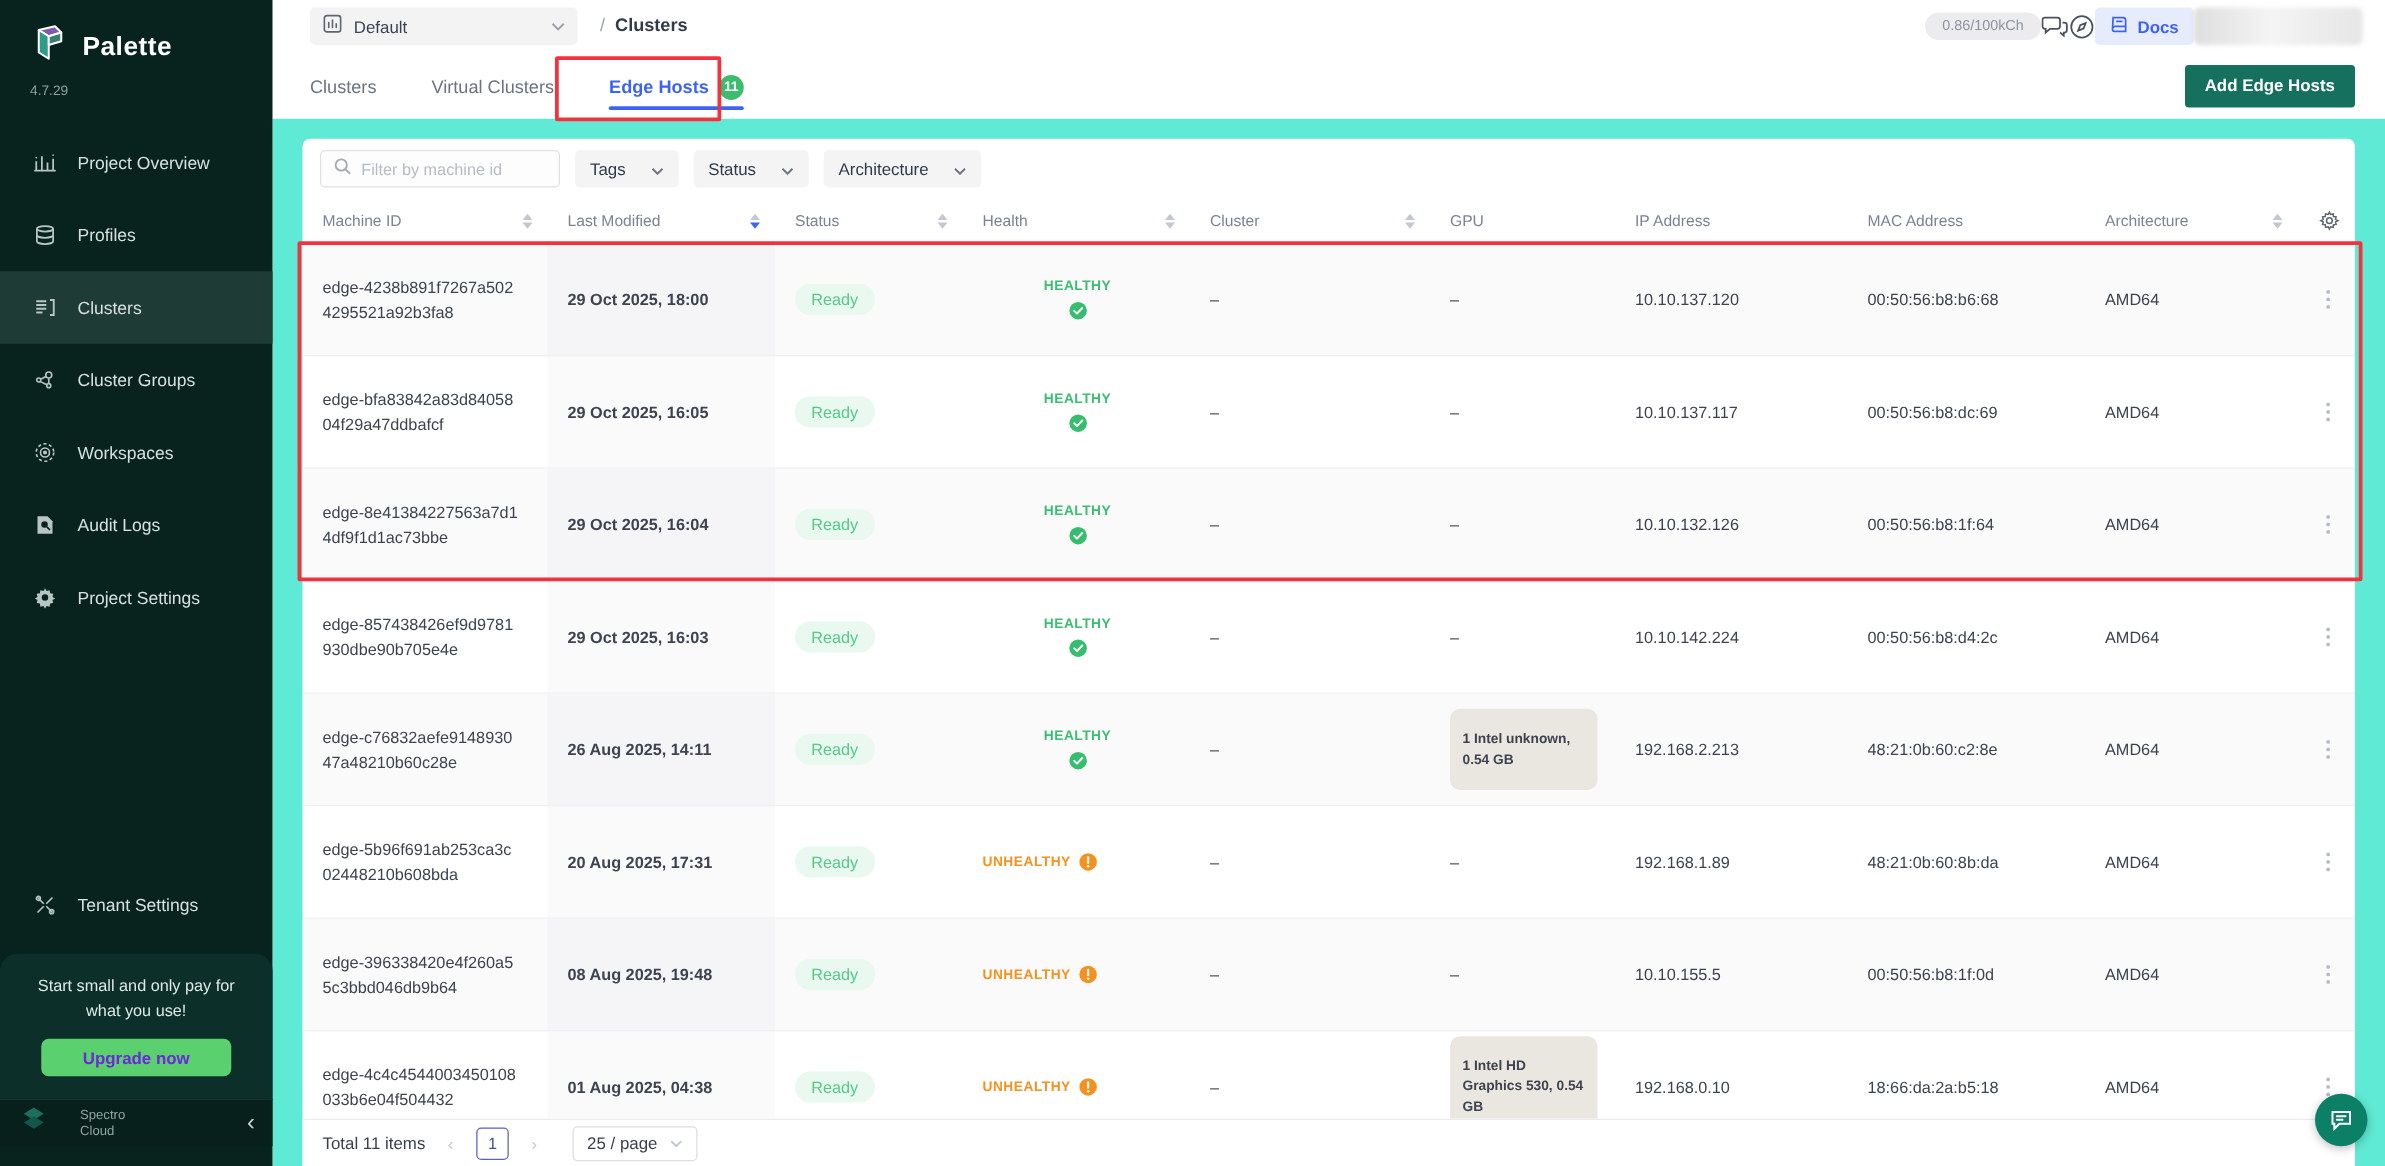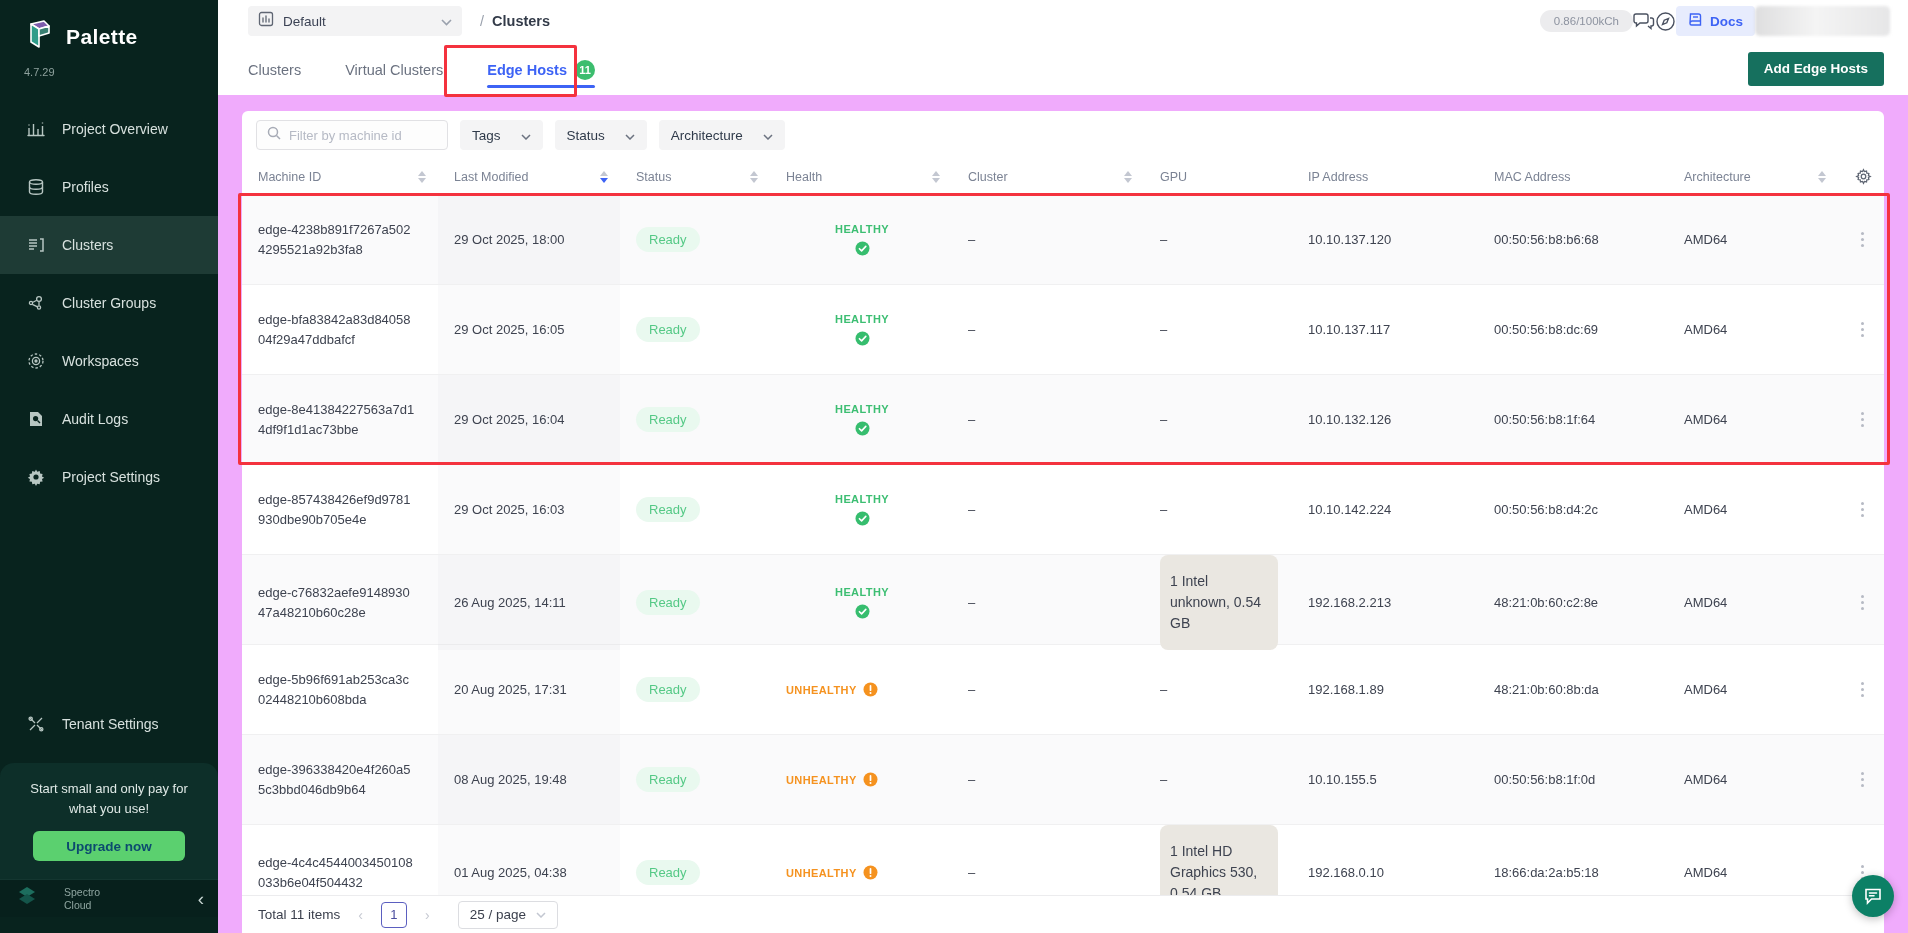--- a/index.html
+++ b/index.html
@@ -11,21 +11,21 @@
   .logo-row { display:flex; align-items:center; gap:10px; padding:18px 0 0 22px; }
   .brand-name { color:#fff; font-size:21px; font-weight:600; letter-spacing:.4px; }
   .version { color:#8fa29e; font-size:11px; padding:10px 0 0 24px; }
   nav { margin-top:22px; }
   .nav-item { display:flex; align-items:center; gap:16px; height:58px; padding-left:26px; color:#d7e1de; font-size:14px; cursor:pointer; }
   .nav-item.active { background:#1e3b35; }
   .nav-item .ico { width:20px; height:20px; display:flex; align-items:center; justify-content:center; color:#b7c6c2; }
   .side-bottom { position:absolute; bottom:16px; left:0; width:100%; }
   .upgrade { background:#0d2f29; border-radius:14px 14px 0 0; padding:16px 16px 18px; text-align:center; margin-top:10px; }
   .upgrade-text { color:#dfe9e6; font-size:13px; line-height:1.5; }
-  .upgrade-btn { margin-top:13px; width:152px; height:30px; background:#5bd06f; border:none; border-radius:6px; color:#0c4a6e; font-size:13.5px; font-weight:700; font-family:inherit; cursor:pointer; }
+  .upgrade-btn { margin-top:13px; width:152px; height:30px; background:#5bd06f; border:none; border-radius:6px; color:#6d28d9; font-size:13.5px; font-weight:700; font-family:inherit; cursor:pointer; }
   .side-footer { height:38px; background:#07201c; border-top:1px solid #143630; display:flex; align-items:center; padding:0 14px; gap:24px; }
   .sc-name { color:#8fa5a0; font-size:10.5px; line-height:1.15; width:50px; }
   .collapse { margin-left:auto; color:#c8d6d3; font-size:19px; cursor:pointer; line-height:1; }
 
   
   .main { position:absolute; left:218px; top:0; width:1690px; height:933px; }
   .topbar { height:42px; background:#fff; display:flex; align-items:center; padding:0 18px 0 30px; }
   .proj-select { width:214px; height:30px; background:#f3f3f4; border-radius:4px; display:flex; align-items:center; gap:9px; padding:0 10px; cursor:pointer; }
   .proj-select .lbl { font-size:13.5px; color:#3b4254; flex:1; }
   .breadcrumb { display:flex; align-items:center; gap:8px; margin-left:18px; font-size:14.5px; }
@@ -38,21 +38,21 @@
   .redacted { width:135px; height:30px; border-radius:5px; background:linear-gradient(90deg,#dededf 0%,#f4f4f4 45%,#e6e6e7 100%); filter:blur(1.5px); }
 
   .tabsbar { height:53px; background:#fff; display:flex; align-items:center; padding:0 24px 0 30px; }
   .tabs { display:flex; gap:44px; height:100%; }
   .tab { display:flex; align-items:center; gap:8px; font-size:14.5px; color:#6b7280; cursor:pointer; position:relative; padding-top:2px; }
   .tab.active { color:#3d63f5; font-weight:700; }
   .tab.active::after { content:""; position:absolute; left:0; right:0; bottom:7px; height:3px; background:#3d63f5; border-radius:2px; }
   .tab-badge { width:20px; height:20px; border-radius:50%; background:#3cbd6e; color:#fff; font-size:11px; font-weight:700; display:flex; align-items:center; justify-content:center; }
   .add-btn { margin-left:auto; height:34px; background:#16705e; border:none; border-radius:3px; color:#fff; font-size:13.5px; font-weight:600; font-family:inherit; padding:0 16px; cursor:pointer; }
 
-  .content { position:absolute; left:0; top:95px; width:1690px; height:838px; background:#f0abfc; padding:16px 24px 0; }
+  .content { position:absolute; left:0; top:95px; width:1690px; height:838px; background:#5eead4; padding:16px 24px 0; }
   .card { background:#fff; border-radius:6px 6px 0 0; height:100%; display:flex; flex-direction:column; overflow:hidden; }
 
   .filter-bar { height:48px; display:flex; align-items:center; gap:12px; padding:0 14px; flex:none; }
   .search-box { width:192px; height:30px; border:1px solid #e1e1e4; border-radius:4px; background:#fdfdfd; display:flex; align-items:center; gap:8px; padding:0 10px; }
   .search-box input { border:none; outline:none; background:transparent; font-size:13px; color:#3e4350; width:100%; font-family:inherit; }
   .search-box input::placeholder { color:#b6bac5; }
   .filter-btn { height:30px; background:#f4f4f5; border:none; border-radius:4px; display:flex; align-items:center; gap:20px; padding:0 12px; font-size:13.5px; color:#2f3a4a; font-family:inherit; cursor:pointer; }
 
   .table-wrap { height:736px; overflow:hidden; flex:none; }
   .t-head, .t-row { display:grid; grid-template-columns:196px 182px 150px 182px 192px 148px 186px 190px 170px 46px; }
@@ -62,26 +62,26 @@
   .sorter { display:flex; flex-direction:column; gap:2px; cursor:pointer; }
   .caret-up { width:0; height:0; border-left:4px solid transparent; border-right:4px solid transparent; border-bottom:5px solid #c3c7d1; }
   .caret-down { width:0; height:0; border-left:4px solid transparent; border-right:4px solid transparent; border-top:5px solid #c3c7d1; }
   .caret-down.active { border-top-color:#3d63f5; }
   .h-gear { margin:0 auto; color:#5f6673; cursor:pointer; display:flex; }
 
   .t-row { height:90px; align-items:center; border-bottom:1px solid #f0f0f1; font-size:13px; color:#3e4350; cursor:pointer; }
   .t-row.alt { background:#fafafb; }
   .t-cell { padding:0 14px 0 16px; }
   .cell-machine { word-break:break-all; line-height:1.5; padding-right:22px; }
-  .col-tint { background:rgba(40,45,70,0.025); height:100%; display:flex; align-items:center; }
+  .col-tint { background:rgba(40,45,70,0.025); height:100%; display:flex; align-items:center;font-weight:bold; }
   .status-pill { display:inline-block; background:#e9f9ef; color:#55c986; border-radius:14px; padding:5px 13px; font-size:13px; }
   .health { display:flex; align-items:center; gap:6px; font-size:11px; font-weight:700; letter-spacing:.4px; }
   .health.ok { color:#3cbe72;flex-direction:column; }
   .health.bad { color:#f5921f; }
-  .gpu-pill { display:inline-block; background:#eae7e1; color:#3e4350; border-radius:8px; padding:16px 10px; font-size:14px; line-height:1.5; max-width:132px; }
+  .gpu-pill { display:inline-block; background:#eae7e1; color:#3e4350; border-radius:8px; padding:16px 10px; font-size:11px; line-height:1.5; max-width:132px;font-weight:bold; }
   .kebab { display:flex; flex-direction:column; gap:3px; align-items:center; margin:0 auto; cursor:pointer; padding:4px; }
   .kebab i { width:3px; height:3px; border-radius:50%; background:#b6bac4; }
 
   .foot-bar { height:38px; border-top:1px solid #ececee; display:flex; align-items:center; gap:14px; padding:0 16px; flex:none; background:#fff; font-size:13.5px; color:#3a3f4c; }
   .pg-arrow { color:#c6c9d2; font-size:14px; cursor:pointer; padding:0 4px; }
   .pg-num { width:26px; height:26px; border:1px solid #5b5fc0; border-radius:4px; color:#4a4d9e; font-size:13px; display:flex; align-items:center; justify-content:center; cursor:pointer; }
   .pg-size { height:28px; border:1px solid #dcdde1; border-radius:4px; display:flex; align-items:center; gap:10px; padding:0 11px; margin-left:10px; cursor:pointer; }
 
   
   .anno { position:absolute; border:3px solid #f4323e; border-radius:2px; pointer-events:none; z-index:50; }

